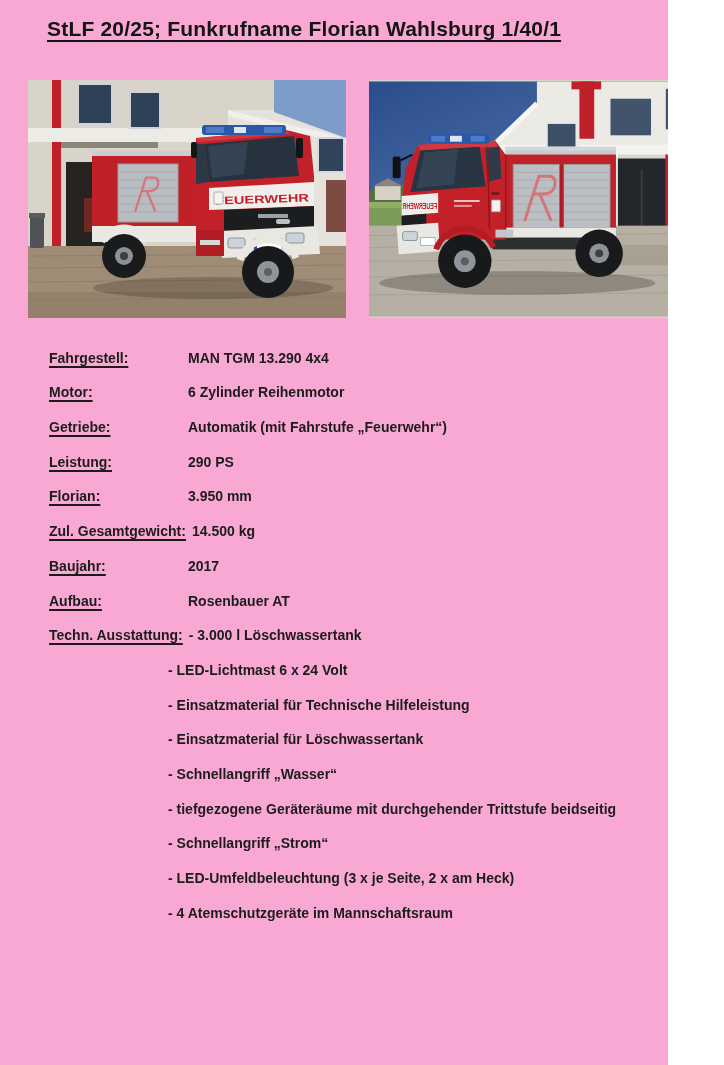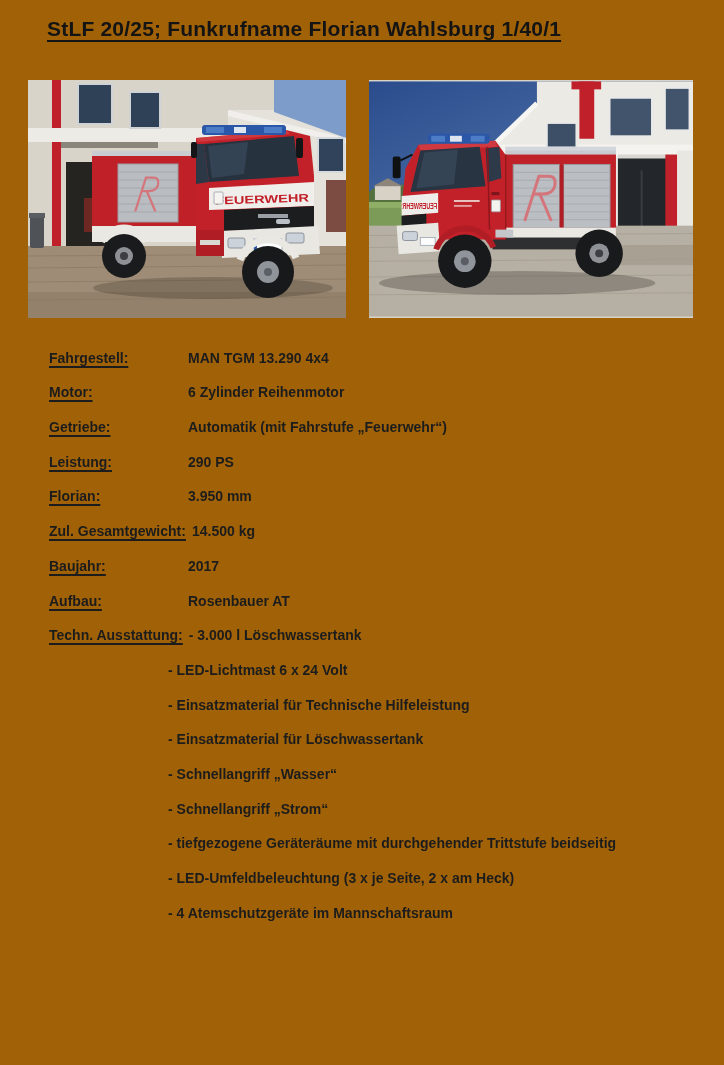--- a/index.html
+++ b/index.html
@@ -1,17 +1,17 @@
 <!DOCTYPE html>
 <html><head>
 <meta charset="utf-8">
 <style>
   html,body{margin:0;padding:0;background:#ffffff;}
   body{width:724px;height:1065px;font-family:"Liberation Sans",sans-serif;color:#1c1c1c;}
-  .page{position:relative;width:724px;height:1065px;background:#a16207;overflow:hidden;}
+  .page{position:relative;width:668px;height:1065px;background:#f9a8d4;overflow:hidden;}
   .title{position:absolute;left:47px;top:14px;margin:0;font-size:21px;line-height:30px;font-weight:700;
          color:#141414;text-decoration:underline;text-decoration-thickness:2px;text-underline-offset:4px;
          letter-spacing:.2px;white-space:nowrap;}
   .photos{position:absolute;left:28px;top:80px;display:flex;gap:23px;}
   figure{margin:0;padding:0;}
   .photo{height:238px;overflow:hidden;background:#d8d4ca;}
   .photo.left{width:318px;}
   .photo.right{width:324px;}
   .photo svg{display:block;}
   .specs{position:absolute;left:49px;top:331px;width:650px;}
@@ -273,26 +273,26 @@
         <div class="equip-row">
     <span class="spec-value">- Einsatzmaterial für Technische Hilfeleistung</span>
   </div>
         <div class="equip-row">
     <span class="spec-value">- Einsatzmaterial für Löschwassertank</span>
   </div>
         <div class="equip-row">
     <span class="spec-value">- Schnellangriff „Wasser“</span>
   </div>
         <div class="equip-row">
+    <span class="spec-value">- tiefgezogene Geräteräume mit durchgehender Trittstufe beidseitig</span>
+  </div>
+        <div class="equip-row">
     <span class="spec-value">- Schnellangriff „Strom“</span>
   </div>
         <div class="equip-row">
-    <span class="spec-value">- tiefgezogene Geräteräume mit durchgehender Trittstufe beidseitig</span>
-  </div>
-        <div class="equip-row">
     <span class="spec-value">- LED-Umfeldbeleuchtung (3 x je Seite, 2 x am Heck)</span>
   </div>
         <div class="equip-row">
     <span class="spec-value">- 4 Atemschutzgeräte im Mannschaftsraum</span>
   </div>
       </div>
   </div>
 </div>
 
 </body></html>

